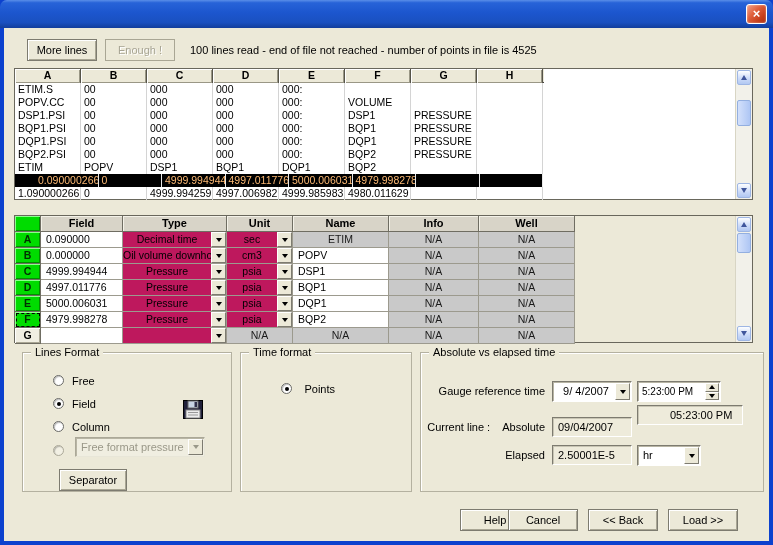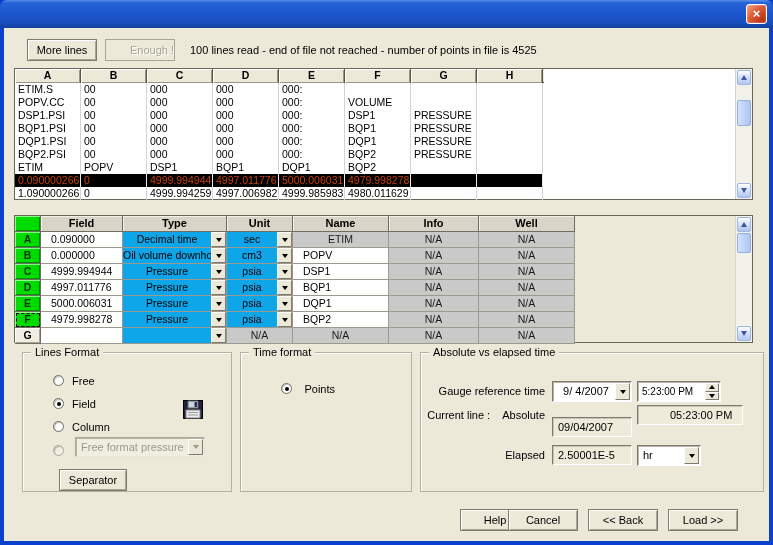--- a/index.html
+++ b/index.html
@@ -17,61 +17,61 @@
   .close-btn { position:absolute; right:6px; top:4px; width:21px; height:20px;
     background:linear-gradient(135deg,#F0A088 0%,#E0603C 40%,#C43C18 75%,#A83010 100%);
     border:1px solid #fff; border-radius:3px; color:#fff; font-size:13px; font-weight:bold;
     line-height:17px; text-align:center; cursor:pointer; box-shadow:inset 0 0 2px rgba(255,255,255,.6); }
   .body { position:absolute; left:4px; top:28px; right:4px; bottom:4px; background:#ECE9D8; overflow:hidden; }
 
   
   .btn { position:absolute; background:#ECE9D8; border:1px solid #7D7B70;
     box-shadow:inset 1px 1px 0 #FFFFFF, inset -1px -1px 0 #A9A694;
     font-family:"Liberation Sans",sans-serif; font-size:11px; color:#000; text-align:center; cursor:pointer; }
-  .btn.disabled { color:#A7A493; text-shadow:1px 1px 0 #fff; border-color:#A9A694; box-shadow:none;text-align:right; }
+  .btn.disabled { color:#A7A493; text-shadow:1px 1px 0 #fff; border-color:#A9A694; box-shadow:none; }
 
   
   #btn-more { left:23px; top:11px; width:70px; height:22px; }
   #btn-enough { left:101px; top:11px; width:70px; height:22px; }
   .status { position:absolute; left:186px; top:16px; font-size:11px; color:#000; }
 
   
   .grid1 { position:absolute; left:10px; top:40px; width:739px; height:132px;
     background:#fff; border:1px solid #69675C; }
   .g1h { display:flex; height:14px; border-bottom:1px solid #404040; background:#ECE9D8; width:529px; }
   .g1hc { width:66px; height:14px; line-height:13px; text-align:center; font-size:10.5px; font-weight:bold;
     background:#ECE9D8; border-right:1px solid #565449;
     box-shadow:inset 1px 1px 0 #fff, inset -1px -1px 0 #9A9786; }
   .g1row { display:flex; height:13px; width:528px; }
   .g1row .g1c { width:66px; height:13px; line-height:12px; font-size:10.5px; padding:0 3px;
     border-right:1px solid #D4D4D4; white-space:nowrap; overflow:hidden; }
-  .g1row.sel { background:#000; color:#c2410c; }
+  .g1row.sel { background:#000; color:#fdba74;padding-left:20px; }
   .g1row.sel .g1c { border-right-color:#e8e8e8; }
 
   
   .grid2 { position:absolute; left:10px; top:187px; width:739px; height:128px;
     background:#ECE9D8; border:1px solid #69675C; }
   .g2h { display:flex; height:16px; width:561px; }
   .g2hc { height:16px; line-height:15px; text-align:center; font-size:11px; font-weight:bold;
     background:#D8D4C8; border-right:1px solid #6F6D62; border-bottom:1px solid #6F6D62;
     box-shadow:inset 1px 1px 0 #F4F2E8; }
   .g2hc.corner { background:#00DC00; box-shadow:inset 1px 1px 0 #8CFF8C, inset -1px -1px 0 #009000; }
   .g2row { display:flex; height:16px; width:561px; }
   .g2rh { width:26px; height:16px; line-height:15px; text-align:center; font-size:10.5px; font-weight:bold;
     background:#00DC00; color:#003000; border-right:1px solid #6F6D62; border-bottom:1px solid #6F6D62;
     box-shadow:inset 1px 1px 0 #8CFF8C, inset -1px -1px 0 #009000; cursor:pointer; }
   .g2rh.plain { background:#F0EEE2; color:#000; box-shadow:inset 1px 1px 0 #fff, inset -1px -1px 0 #A9A694; }
   .g2rh.foc { outline:1px dashed #000; outline-offset:-2px; }
   .g2c { height:16px; line-height:15px; font-size:10.5px; border-right:1px solid #9C9A8E;
     border-bottom:1px solid #9C9A8E; white-space:nowrap; overflow:hidden; position:relative; }
   .c0 { width:26px; } .col0 { width:82px; } .col1 { width:104px; } .col2 { width:66px; }
   .col3 { width:96px; } .col4 { width:90px; } .col5 { width:96px; }
-  .g2c.white { background:#fff; padding:0 10px; text-align:left; }
+  .g2c.white { background:#fff; padding:0 5px; text-align:left; }
   .g2c.na { background:#C9C9C9; text-align:center; color:#1a1a1a; }
-  .g2c.combo { background:#0ea5e9; text-align:center; padding-right:15px; cursor:pointer; }
+  .g2c.combo { background:#be185d; text-align:center; padding-right:15px; cursor:pointer; }
   .ddb { position:absolute; right:0; top:0; bottom:0; width:15px; background:#ECE9D8;
     border:1px solid; border-color:#FFFFFF #7D7B70 #7D7B70 #FFFFFF;
     display:flex; align-items:center; justify-content:center; cursor:pointer; }
   .tri { width:0; height:0; border-left:3.5px solid transparent; border-right:3.5px solid transparent;
     border-top:4px solid #000; }
   .tri.gray { border-top-color:#9A9889; }
 
   
   .vscroll { position:absolute; right:0; top:0; bottom:0; width:17px; background:#F2F1EA;
     border-left:1px solid #D8D5C4; }
@@ -448,21 +448,21 @@
         <span class="spin-btns">
           <span class="spin">
               <i class="tri-up-s"></i>
             </span>
           <span class="spin">
               <i class="tri-dn-s"></i>
             </span>
         </span>
       </div>
 
-      <div class="grp-label lbl-right" style="top:52px;">
+      <div class="grp-label lbl-right" style="top:64px;">
         <span>Current line :</span>
         <span>Absolute</span>
       </div>
       <div class="rofield" style="left:131px; top:64px; width:80px;">09/04/2007</div>
       <div class="rofield" style="left:216px; top:52px; width:106px;padding-left:32px;">05:23:00 PM</div>
 
       <div class="grp-label lbl-right" style="top:92px;">
         <span>Elapsed</span>
       </div>
       <div class="rofield" style="left:131px; top:92px; width:80px;">2.50001E-5</div>

